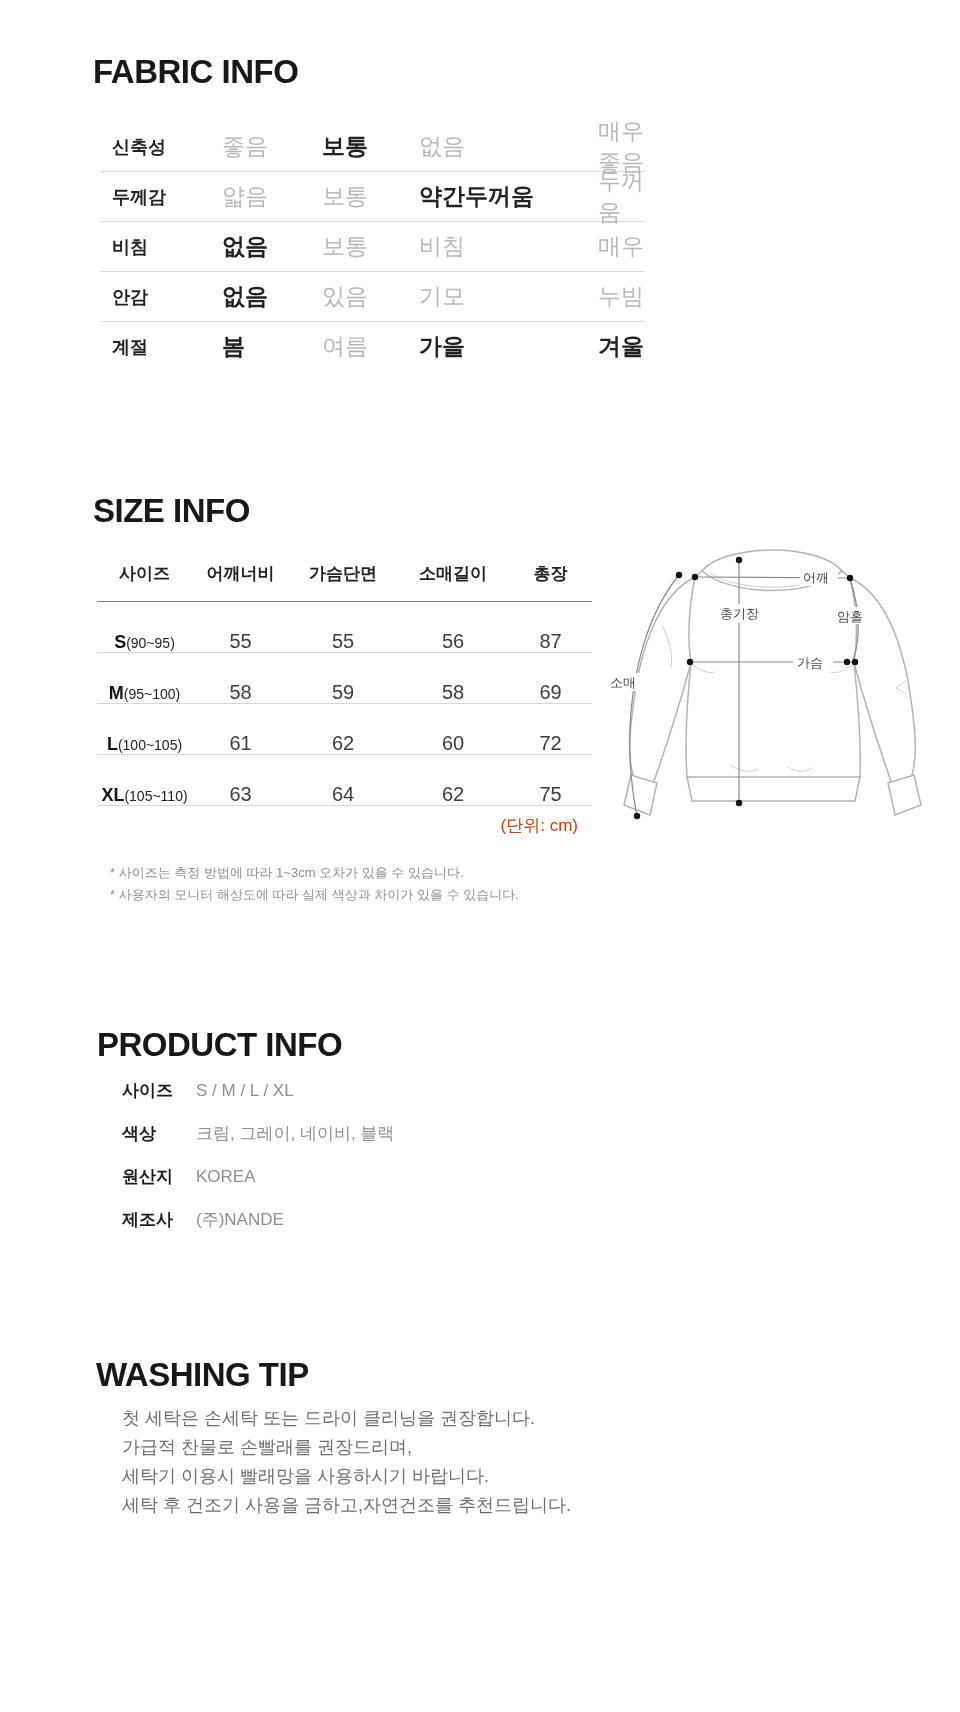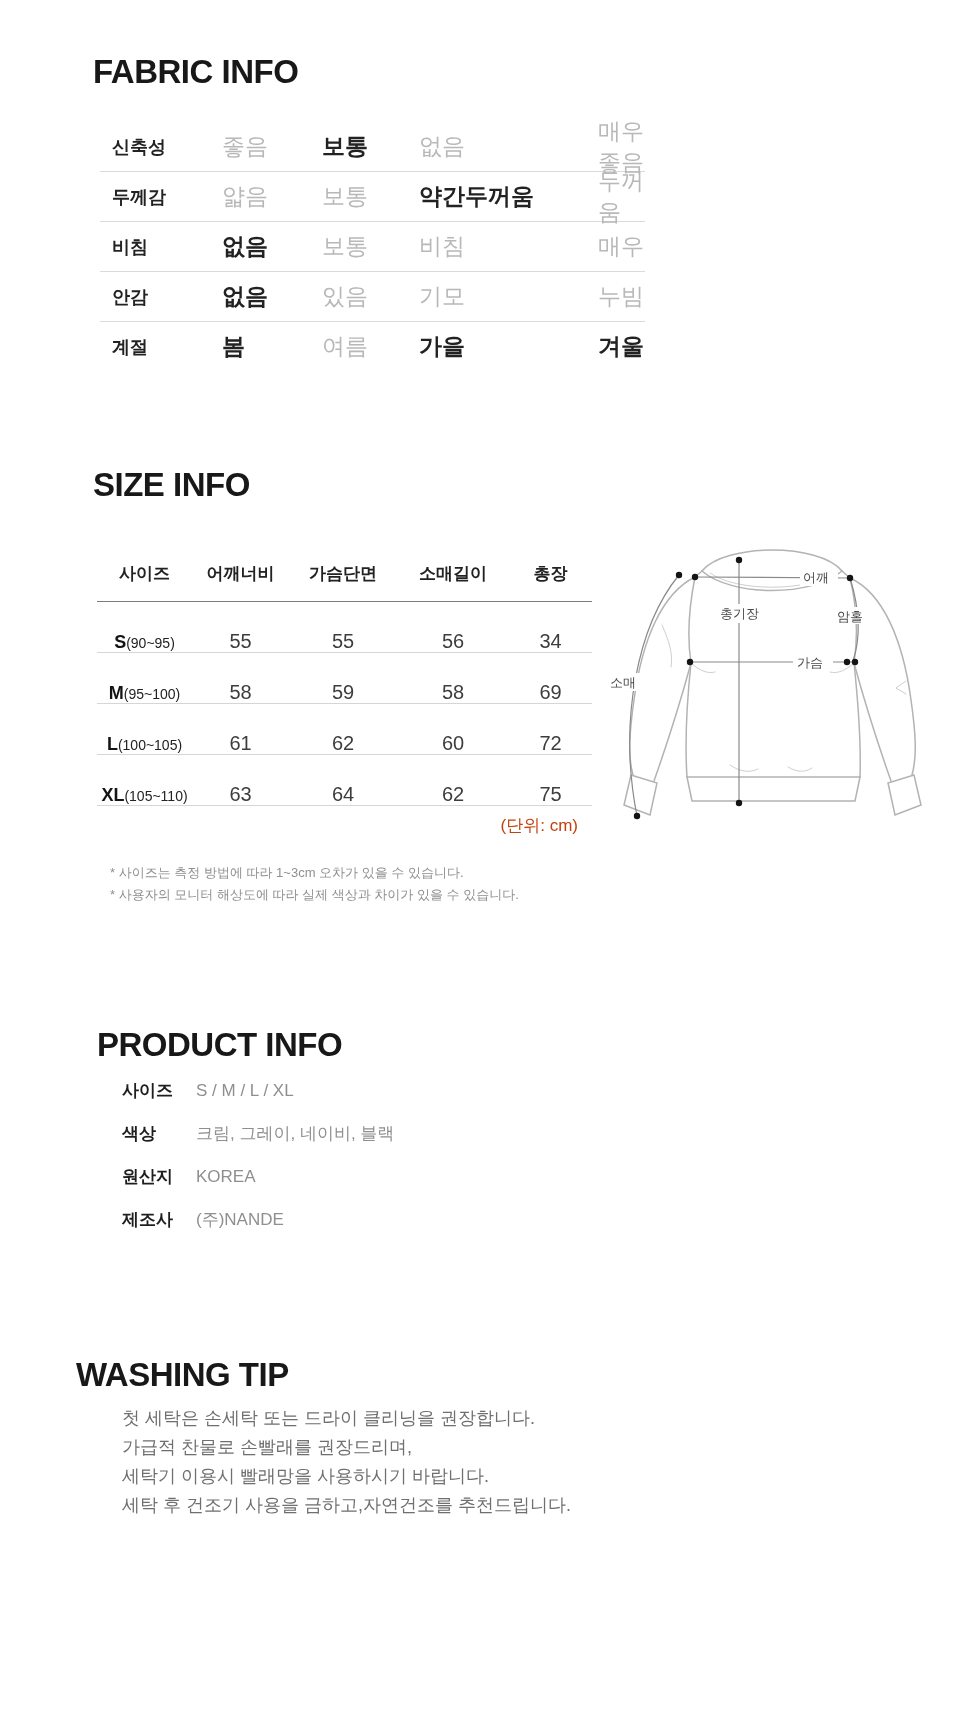--- a/index.html
+++ b/index.html
@@ -1,22 +1,22 @@
 <!DOCTYPE html>
 <html><head>
 <meta charset="utf-8">
 <style>
   html,body{margin:0;padding:0;background:#fff;}
   .page{position:relative;width:960px;height:1712px;background:#ffffff;overflow:hidden;
         font-family:"Liberation Sans","DejaVu Sans",sans-serif;color:#1f1f1f;}
   .sec-title{position:absolute;font-size:33px;font-weight:700;letter-spacing:-0.5px;color:#181818;line-height:40px;}
   .t-fabric{left:93px;top:25px;}
-  .t-size{left:93px;top:438px;}
+  .t-size{left:93px;top:464px;}
   .t-product{left:97px;top:998px;}
-  .t-washing{left:76px;top:1328px;}
+  .t-washing{left:96px;top:1328px;}
 
   
   .fabric-table{position:absolute;left:100px;top:122px;width:545px;}
   .frow{display:flex;align-items:center;height:49px;border-bottom:1px solid #dadada;}
   .frow:last-child{border-bottom:none;}
   .flabel{width:110px;padding-left:12px;font-size:18px;font-weight:700;color:#222;box-sizing:border-box;}
   .fopt{font-size:23px;color:#b8b8b8;margin-left:12px;}
   .fopt.o1{width:88px;}
   .fopt.o2{width:85px;}
   .fopt.o3{width:167px;}
@@ -107,21 +107,21 @@
       <span class="c2">어깨너비</span>
       <span class="c3">가슴단면</span>
       <span class="c4">소매길이</span>
       <span class="c5">총장</span>
     </div>
     <div class="srow">
       <span class="scell lab c1"><b>S</b><small>(90~95)</small></span>
       <span class="scell c2">55</span>
       <span class="scell c3">55</span>
       <span class="scell c4">56</span>
-      <span class="scell c5">34</span>
+      <span class="scell c5">87</span>
     </div>
     <div class="srow">
       <span class="scell lab c1"><b>M</b><small>(95~100)</small></span>
       <span class="scell c2">58</span>
       <span class="scell c3">59</span>
       <span class="scell c4">58</span>
       <span class="scell c5">69</span>
     </div>
     <div class="srow">
       <span class="scell lab c1"><b>L</b><small>(100~105)</small></span>

